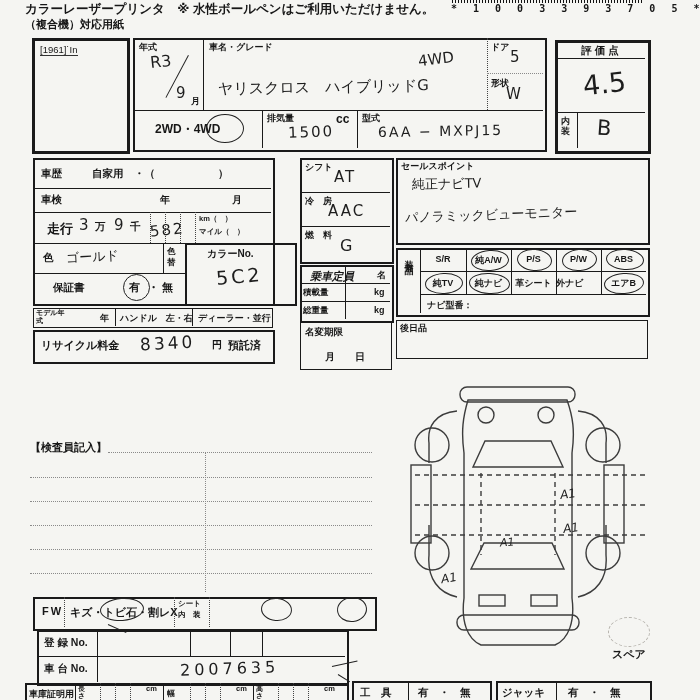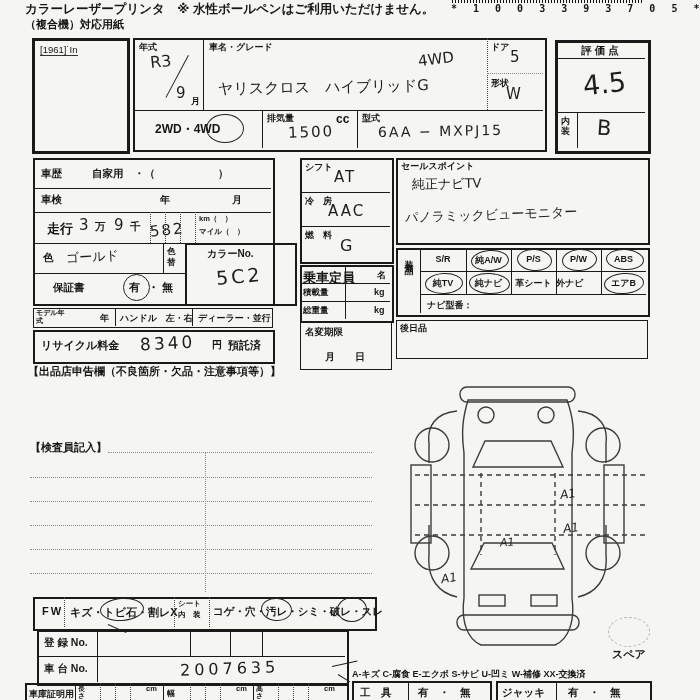--- a/index.html
+++ b/index.html
@@ -127,37 +127,36 @@
   <div class="lbl" style="left:120px;top:312px;font-size:9px;">ハンドル　左・右</div>
   <div class="vl1" style="left:192px;top:308px;height:18px;"></div>
   <div class="lbl" style="left:198px;top:312px;font-size:9px;">ディーラー・並行</div>
 
   <div class="box" style="left:33px;top:330px;width:238px;height:30px;"></div>
   <div class="lbl" style="left:41px;top:338px;font-size:11px;">リサイクル料金</div>
   <div class="hw" style="left:140px;top:333px;font-size:17px;letter-spacing:3px;transform:rotate(-3deg);">8340</div>
   <div class="lbl" style="left:212px;top:338px;font-size:10px;">円</div>
   <div class="lbl" style="left:228px;top:338px;font-size:11px;">預託済</div>
 
-  <div class="lbl" style="left:28px;top:364px;font-size:11px;">【出品店申告欄（不良箇所・欠品・注意事項等）】</div>
 
   <div class="box" style="left:300px;top:158px;width:90px;height:102px;"></div>
   <div class="hl" style="left:300px;top:192px;width:90px;"></div>
   <div class="hl" style="left:300px;top:226px;width:90px;"></div>
   <div class="lbl" style="left:305px;top:161px;font-size:9px;">シフト</div>
   <div class="hw" style="left:334px;top:168px;font-size:15px;letter-spacing:2px;">AT</div>
   <div class="lbl" style="left:305px;top:195px;font-size:9px;">冷　房</div>
   <div class="hw" style="left:328px;top:202px;font-size:15px;letter-spacing:2px;">AAC</div>
   <div class="lbl" style="left:305px;top:229px;font-size:9px;">燃　料</div>
   <div class="hw" style="left:340px;top:236px;font-size:16px;">G</div>
 
   <div class="box" style="left:300px;top:265px;width:90px;height:54px;"></div>
   <div class="hl" style="left:300px;top:283px;width:90px;"></div>
   <div class="hl" style="left:300px;top:301px;width:90px;"></div>
   <div class="vl1" style="left:345px;top:265px;height:54px;"></div>
-  <div class="lbl" style="left:303px;top:269px;font-size:13px;">乗車定員</div>
+  <div class="lbl" style="left:310px;top:269px;font-size:11px;font-style:italic;">乗車定員</div>
   <div class="lbl" style="left:377px;top:269px;font-size:9px;">名</div>
   <div class="lbl" style="left:303px;top:287px;font-size:8.5px;">積載量</div>
   <div class="lbl" style="left:374px;top:287px;font-size:9px;">kg</div>
   <div class="lbl" style="left:303px;top:305px;font-size:8.5px;">総重量</div>
   <div class="lbl" style="left:374px;top:305px;font-size:9px;">kg</div>
 
   <div class="box b15" style="left:300px;top:322px;width:90px;height:46px;"></div>
   <div class="lbl" style="left:305px;top:326px;font-size:9.5px;">名変期限</div>
   <div class="lbl" style="left:325px;top:350px;font-size:10px;">月　　日</div>
 
@@ -254,37 +253,35 @@
   <div class="box" style="left:33px;top:597px;width:340px;height:30px;"></div>
   <div class="lbl" style="left:42px;top:605px;font-size:11px;letter-spacing:2px;">FW</div>
   <div class="vld" style="left:64px;top:597px;height:30px;"></div>
   <div class="lbl" style="left:70px;top:605px;font-size:11px;">キズ・トビ石・割レX</div>
   <div class="circ" style="left:100px;top:598px;width:42px;height:21px;transform:rotate(-4deg);"></div>
   <div class="hstroke" style="left:108px;top:624px;width:20px;transform:rotate(24deg);"></div>
   <div class="vld" style="left:174px;top:597px;height:30px;"></div>
   <div class="lbl" style="left:178px;top:599px;font-size:7.5px;">シート</div>
   <div class="lbl" style="left:178px;top:610px;font-size:7.5px;">内　装</div>
   <div class="vld" style="left:209px;top:597px;height:30px;"></div>
-  <div class="lbl" style="left:213px;top:605px;font-size:10.5px;">コゲ・穴・汚レ・シミ・破レ・スレ</div>
   <div class="circ" style="left:261px;top:598px;width:29px;height:21px;transform:rotate(5deg);"></div>
   <div class="circ" style="left:337px;top:597px;width:28px;height:23px;transform:rotate(-6deg);"></div>
 
   <div class="box" style="left:37px;top:630px;width:308px;height:52px;"></div>
   <div class="hl" style="left:37px;top:656px;width:308px;"></div>
   <div class="vl" style="left:97px;top:630px;height:52px;"></div>
   <div class="lbl" style="left:44px;top:636px;font-size:10.5px;">登 録 No.</div>
   <div class="vl1" style="left:190px;top:630px;height:26px;"></div>
   <div class="vl1" style="left:230px;top:630px;height:26px;"></div>
   <div class="vl1" style="left:262px;top:630px;height:26px;"></div>
   <div class="lbl" style="left:44px;top:662px;font-size:10.5px;">車 台 No.</div>
   <div class="hw" style="left:180px;top:659px;font-size:16px;letter-spacing:4px;transform:rotate(-2deg);">2007635</div>
   <div class="hstroke" style="left:332px;top:666px;width:26px;transform:rotate(-12deg);"></div>
 
   <div class="hstroke" style="left:338px;top:674px;width:14px;transform:rotate(32deg);"></div>
-  <div class="lbl" style="left:352px;top:668px;font-size:9px;">A-キズ C-腐食 E-エクボ S-サビ U-凹ミ W-補修 XX-交換済</div>
 
   <div class="box" style="left:25px;top:683px;width:320px;height:24px;"></div>
   <div class="lbl" style="left:29px;top:688px;font-size:9px;">車庫証明用</div>
   <div class="vl" style="left:75px;top:683px;height:17px;"></div>
   <div class="lbl" style="left:78px;top:685px;width:9px;font-size:7px;line-height:7px;word-break:break-all;white-space:normal;">長さ</div>
   <div class="vld" style="left:100px;top:683px;height:17px;"></div>
   <div class="vld" style="left:115px;top:683px;height:17px;"></div>
   <div class="vld" style="left:130px;top:683px;height:17px;"></div>
   <div class="lbl" style="left:146px;top:684px;font-size:7.5px;">cm</div>
   <div class="vl1" style="left:163px;top:683px;height:17px;"></div>

